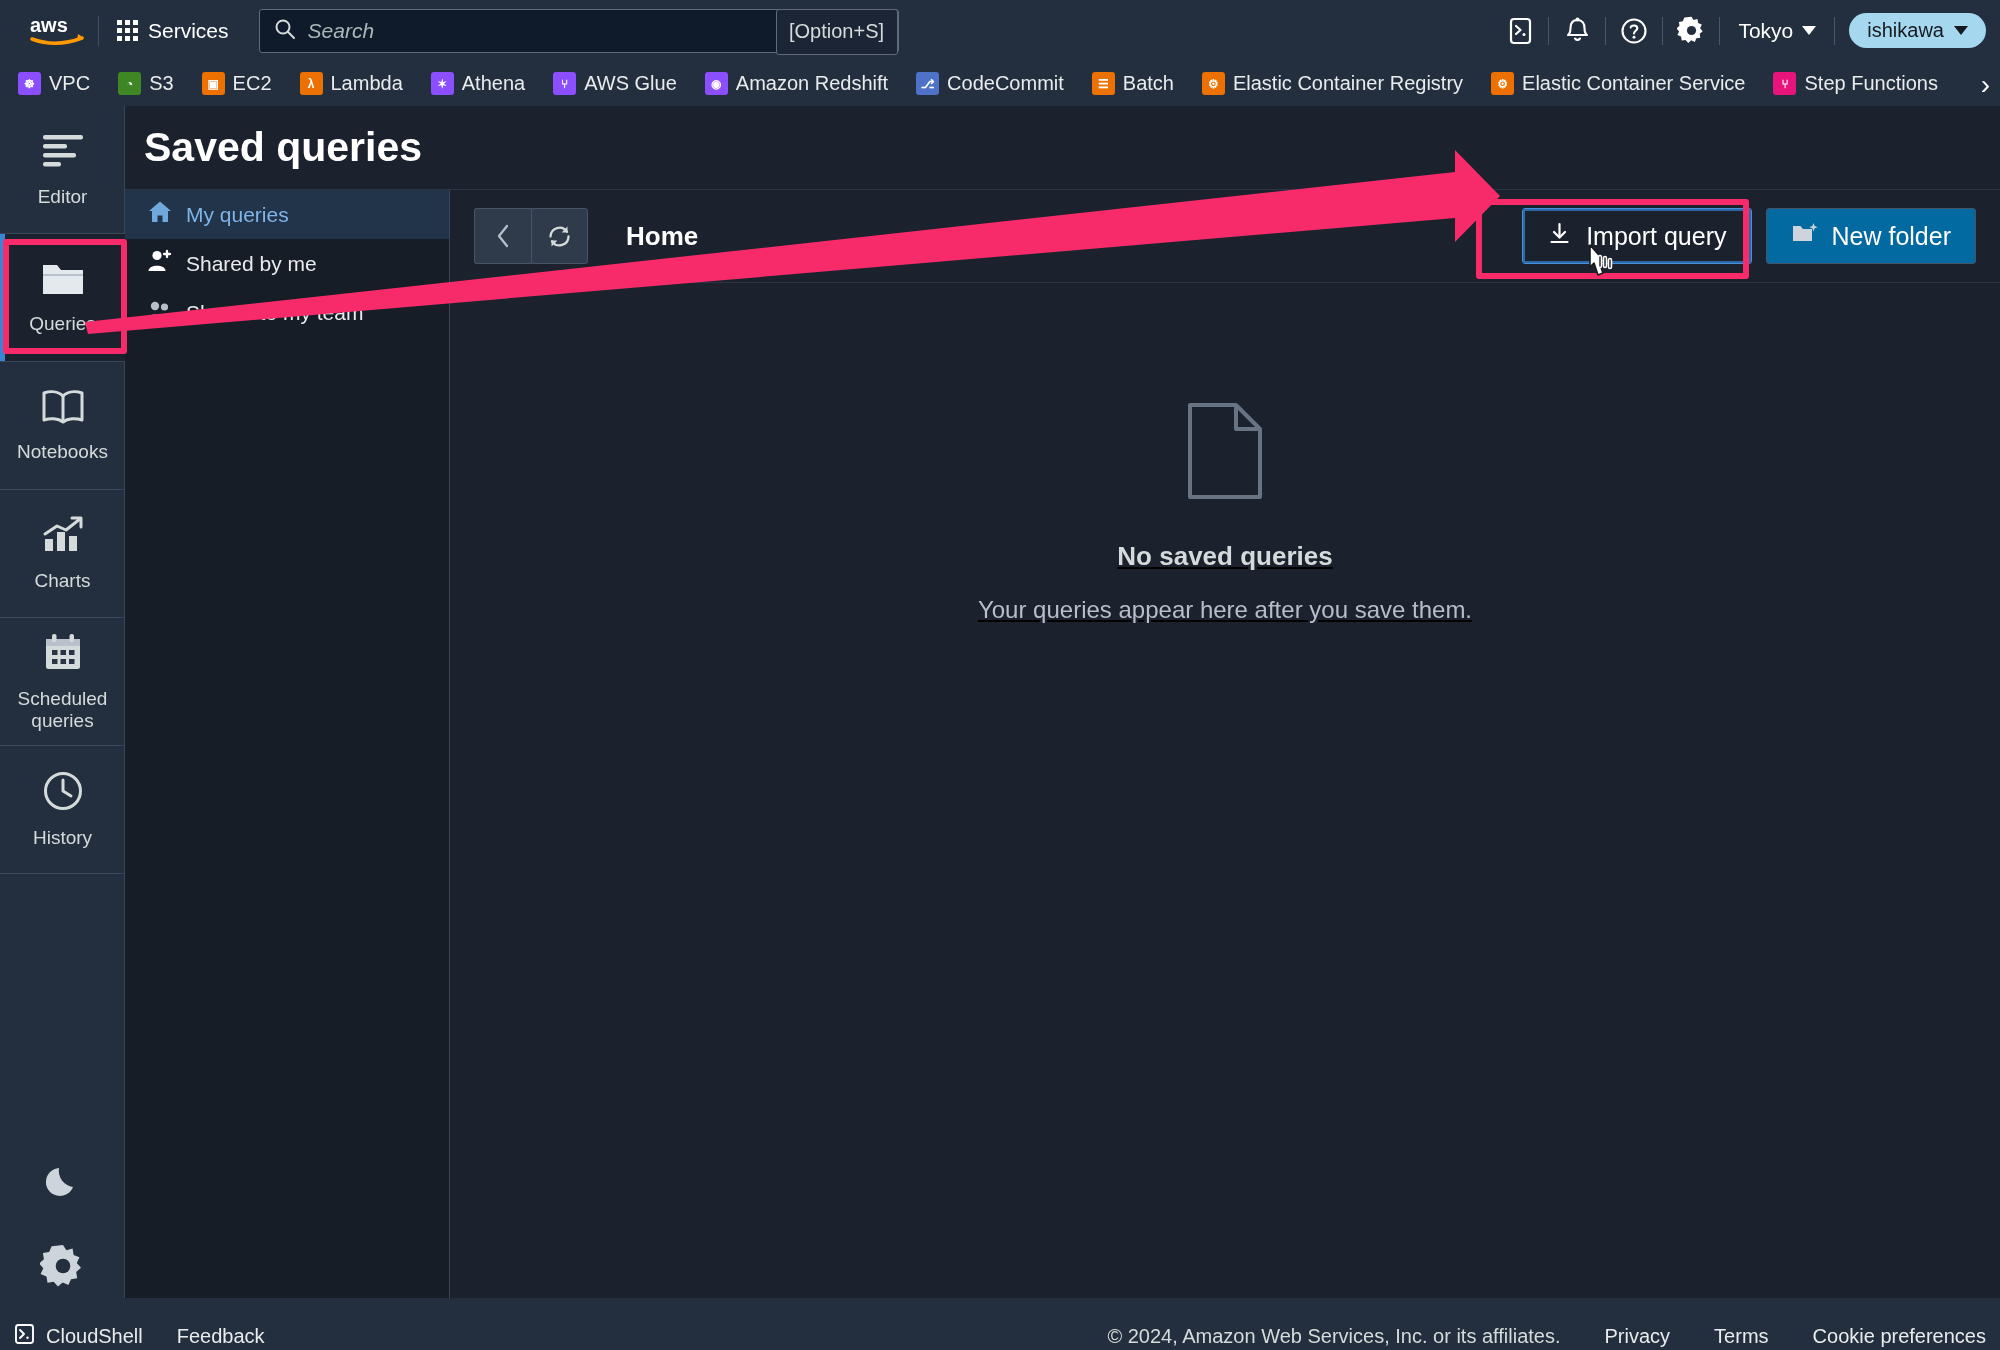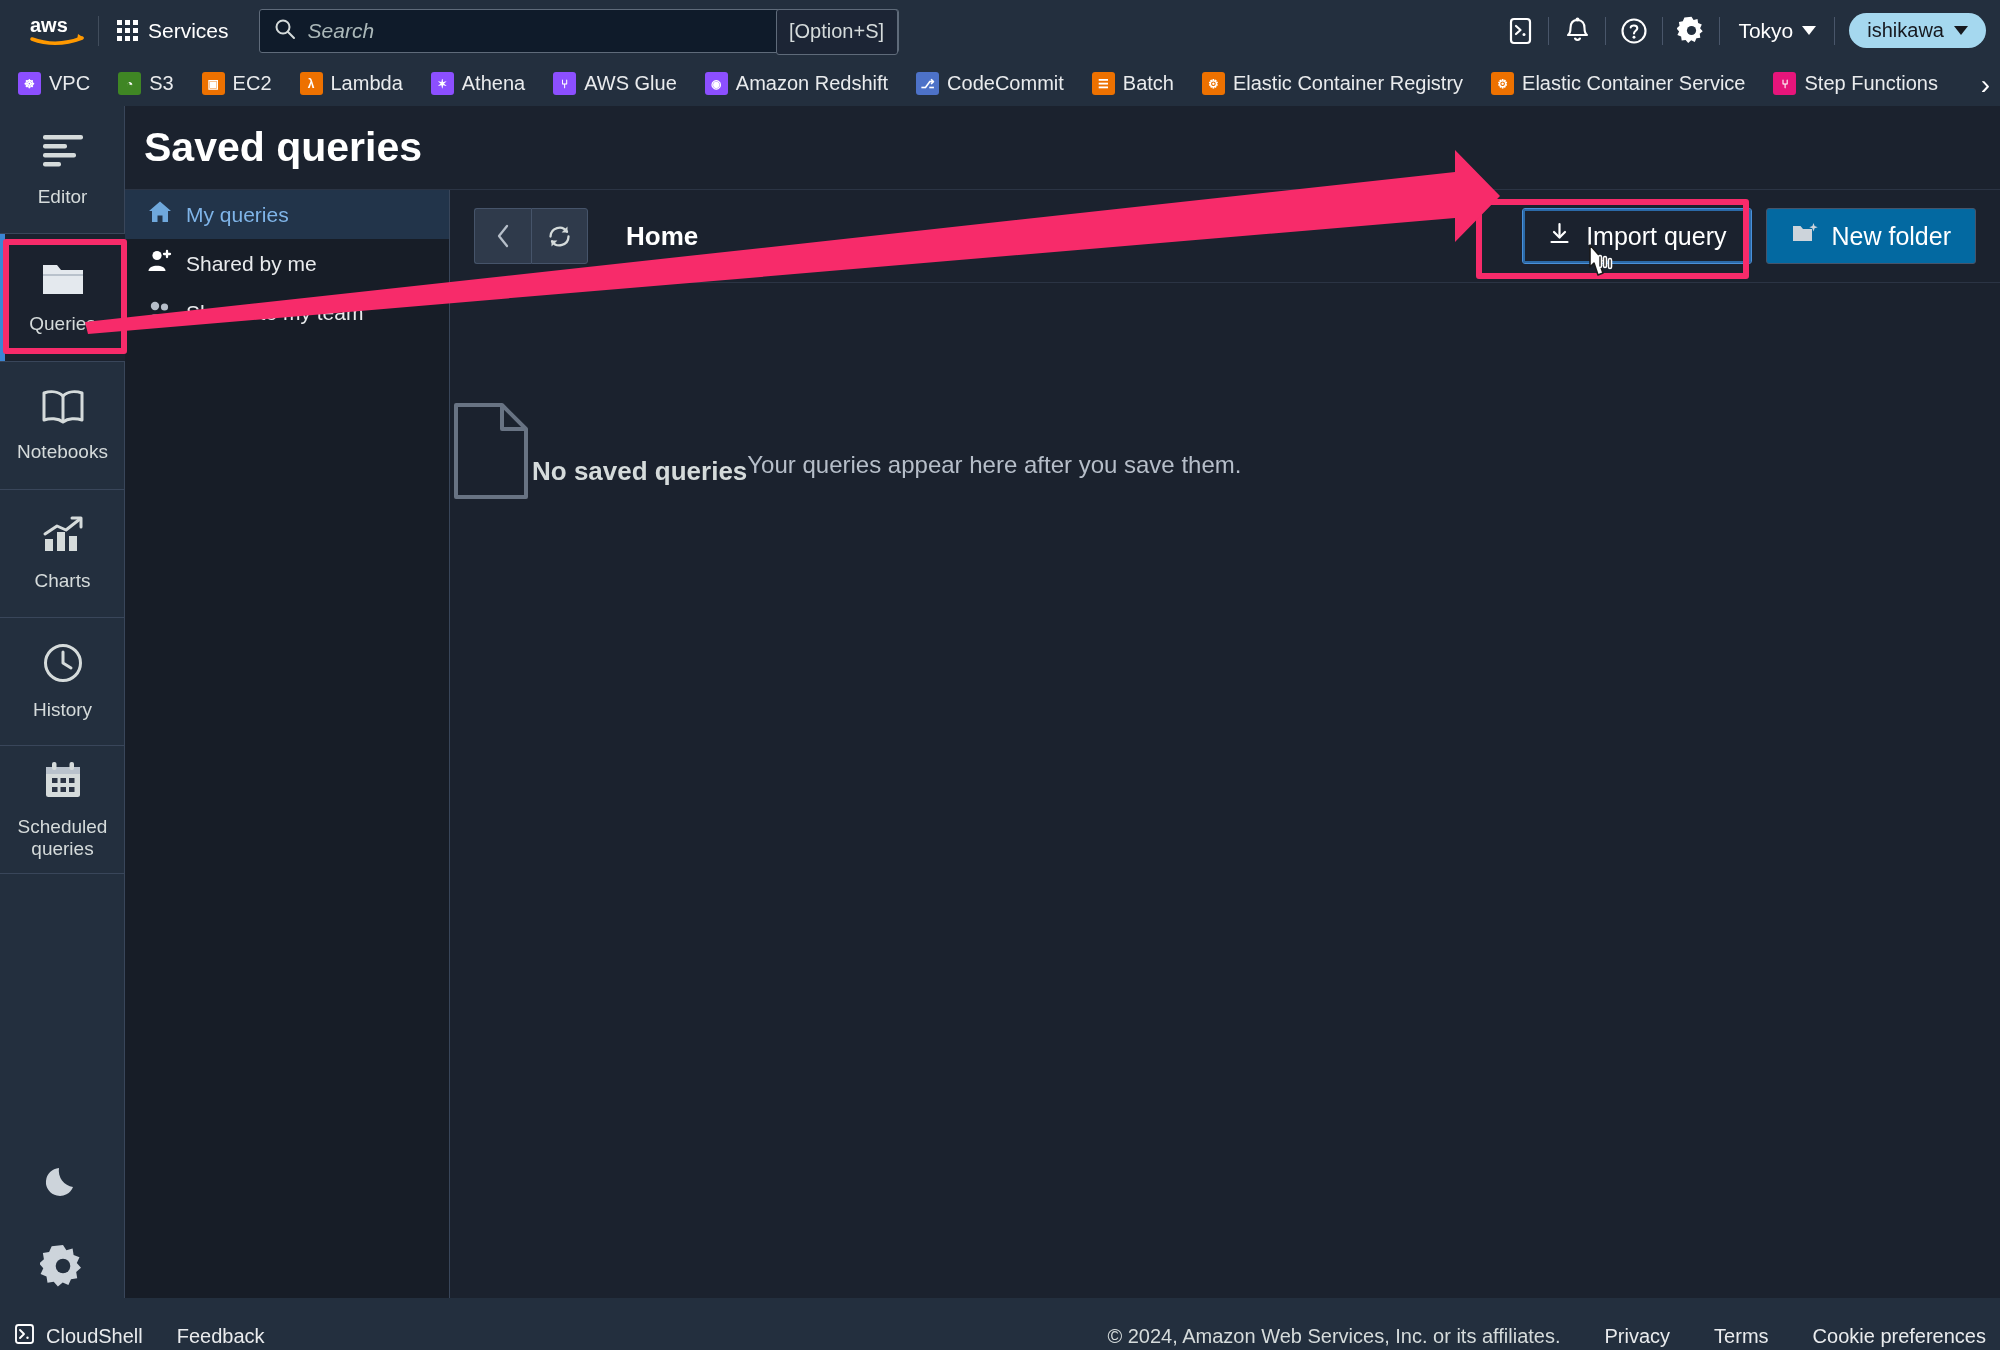--- a/index.html
+++ b/index.html
@@ -119,21 +119,21 @@
   .crumb { color:#fff; font-size:26px; font-weight:bold; margin-left:38px; }
   .tb-right { margin-left:auto; display:flex; align-items:center; gap:14px; }
   .btn {
     display:flex; align-items:center; gap:14px; height:56px; padding:0 24px;
     border-radius:3px; font-size:25px; color:#fff; cursor:pointer;
     border:1px solid #46546a; background:#0369a1;
   }
   .btn.focused { background:#1b222e; border:1px solid #4a90d9; box-shadow:0 0 0 2px #2b6aa8 inset; }
 
   .empty {
-    display:flex; flex-direction:row; align-items:center; padding-top:118px;
+    display:flex; flex-direction:column; align-items:center; padding-top:118px;text-decoration:underline;
   }
   .empty .ttl { color:#d5dbdb; font-size:26px; font-weight:bold; margin-top:36px; }
   .empty .sub { color:#b6bec9; font-size:24px; margin-top:24px; }
 
   
   .footer {
     position:absolute; left:0; bottom:0; width:2000px; height:28px;
     background:#232f3e; display:flex; align-items:center; padding:0 14px;
     color:#e9ebed; font-size:20px;
   }
@@ -315,45 +315,45 @@
       </div>
       <div class="rail-item">
         <span><svg width="46" height="40" viewBox="0 0 46 40">
             <rect x="5" y="24" width="8" height="12" fill="#d5dbdb"></rect>
             <rect x="17" y="17" width="8" height="19" fill="#d5dbdb"></rect>
             <rect x="29" y="21" width="8" height="15" fill="#d5dbdb"></rect>
             <path d="M5 19 L17 11 L26 15 L40 4" stroke="#d5dbdb" stroke-width="3" fill="none" stroke-linecap="round" stroke-linejoin="round"></path>
             <path d="M32 3 L41 3 L41 12" stroke="#d5dbdb" stroke-width="3" fill="none" stroke-linecap="round" stroke-linejoin="round"></path>
           </svg></span>
         <span class="lbl2">Charts</span>
-      </div>
-      <div class="rail-item">
-        <span><svg width="42" height="42" viewBox="0 0 42 42">
-            <circle cx="21" cy="21" r="17.5" stroke="#d5dbdb" stroke-width="3" fill="none"></circle>
-            <path d="M21 10 L21 21 L29 26" stroke="#d5dbdb" stroke-width="3" fill="none" stroke-linecap="round" stroke-linejoin="round"></path>
-          </svg></span>
-        <span class="lbl2">History</span>
       </div>
       <div class="rail-item">
         <span><svg width="42" height="42" viewBox="0 0 42 42">
             <rect x="4" y="8" width="34" height="30" rx="2.5" fill="#d5dbdb"></rect>
             <rect x="4" y="8" width="34" height="7" fill="#b9c2cc"></rect>
             <rect x="10" y="3" width="4.5" height="8" rx="2" fill="#d5dbdb"></rect>
             <rect x="27.5" y="3" width="4.5" height="8" rx="2" fill="#d5dbdb"></rect>
             <g fill="#2b3444">
               <rect x="10" y="19" width="5.5" height="5"></rect>
               <rect x="18.5" y="19" width="5.5" height="5"></rect>
               <rect x="27" y="19" width="5.5" height="5"></rect>
               <rect x="10" y="28" width="5.5" height="5"></rect>
               <rect x="18.5" y="28" width="5.5" height="5"></rect>
               <rect x="27" y="28" width="5.5" height="5"></rect>
             </g>
           </svg></span>
         <span class="lbl2">Scheduled queries</span>
       </div>
+      <div class="rail-item">
+        <span><svg width="42" height="42" viewBox="0 0 42 42">
+            <circle cx="21" cy="21" r="17.5" stroke="#d5dbdb" stroke-width="3" fill="none"></circle>
+            <path d="M21 10 L21 21 L29 26" stroke="#d5dbdb" stroke-width="3" fill="none" stroke-linecap="round" stroke-linejoin="round"></path>
+          </svg></span>
+        <span class="lbl2">History</span>
+      </div>
       <div class="rail-bottom">
         <div class="bico">
           <svg width="46" height="46" viewBox="0 0 46 46">
             <path d="M33 28 A14 14 0 1 1 19 9 A16.5 16.5 0 0 0 33 28 Z" fill="#cdd4db"></path>
           </svg>
         </div>
         <div class="bico">
           <svg width="46" height="46" viewBox="0 0 46 46">
             <path fill="#cdd4db" d="M23 2 l3.4 5.2 6.2-1.6 1 6.3 5.9 2.4-2.7 5.7 4.2 4.8-4.8 4.2 1 6.2-6.2 1-2.6 5.9-5.7-2.7-4.8 4.2-4.2-4.8-6.2 1-1-6.2-5.9-2.6 2.7-5.7-4.2-4.8 4.8-4.2-1-6.2 6.2-1 2.6-5.9z"></path>
             <circle cx="23" cy="23" r="7.3" fill="#232f3e"></circle>

